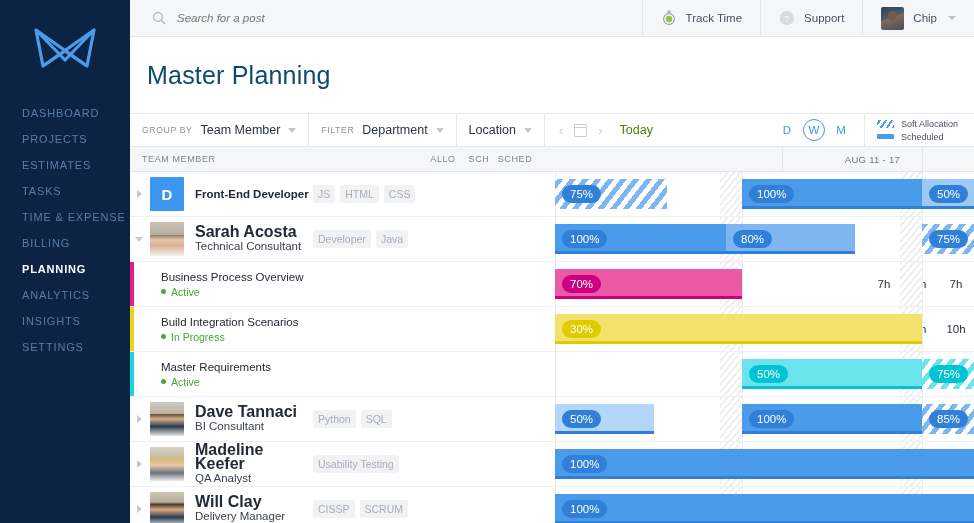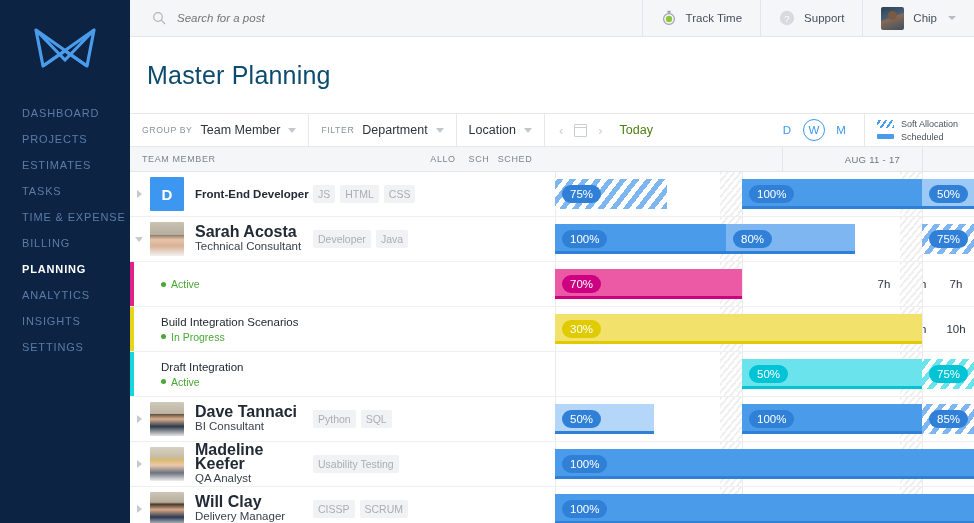--- a/index.html
+++ b/index.html
@@ -367,20 +367,21 @@
             <div class="bar" style="left: 367px; width: 83.72px;">
               <div class="fillwrap" style="background: repeating-linear-gradient(-52deg, rgb(126, 182, 242) 0px, rgb(126, 182, 242) 5px, rgb(255, 255, 255) 5px, rgb(255, 255, 255) 10px);"></div>
               <div class="pct" style="background: rgb(47, 128, 214);">75%</div>
             </div>
           </div>
         </div>
         <div class="row task">
           <div class="task-stripe" style="background: rgb(224, 33, 138);"></div>
           <div style="width: 18px; flex: 0 0 18px;"></div>
           <div class="task-name">
+            <div class="tn">Business Process Overview</div>
             <div class="st">
               <span class="dot"></span>
               <span>Active</span>
             </div>
           </div>
           <div style="flex: 1 1 auto;"></div>
           <div class="num">7h</div>
           <div class="num">7h</div>
           <div class="num">7h</div>
           <div class="tl">
@@ -424,21 +425,21 @@
             <div class="bar" style="left: 187px; width: 180px;">
               <div class="fillwrap" style="background: rgb(242, 225, 106);"></div>
               <div class="underline" style="background: rgb(224, 203, 0);"></div>
             </div>
           </div>
         </div>
         <div class="row task">
           <div class="task-stripe" style="background: rgb(24, 214, 224);"></div>
           <div style="width: 18px; flex: 0 0 18px;"></div>
           <div class="task-name">
-            <div class="tn">Draft Integration</div>
+            <div class="tn">Master Requirements</div>
             <div class="st">
               <span class="dot"></span>
               <span>Active</span>
             </div>
           </div>
           <div style="flex: 1 1 auto;"></div>
           <div class="num">3h</div>
           <div class="num">3h</div>
           <div class="num">10h</div>
           <div class="tl">

